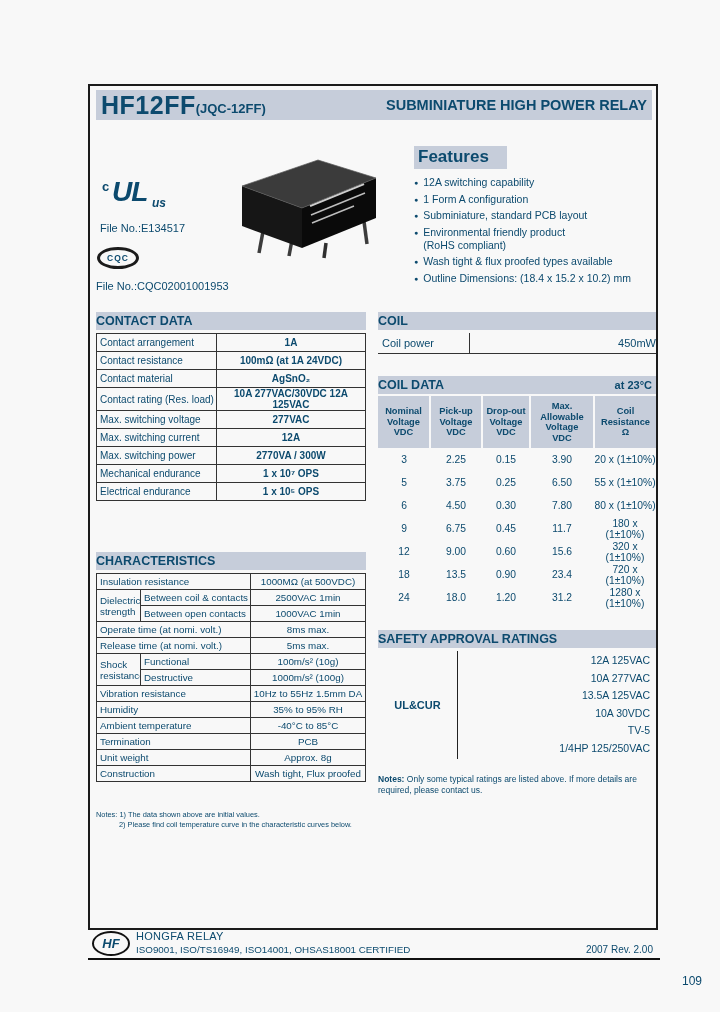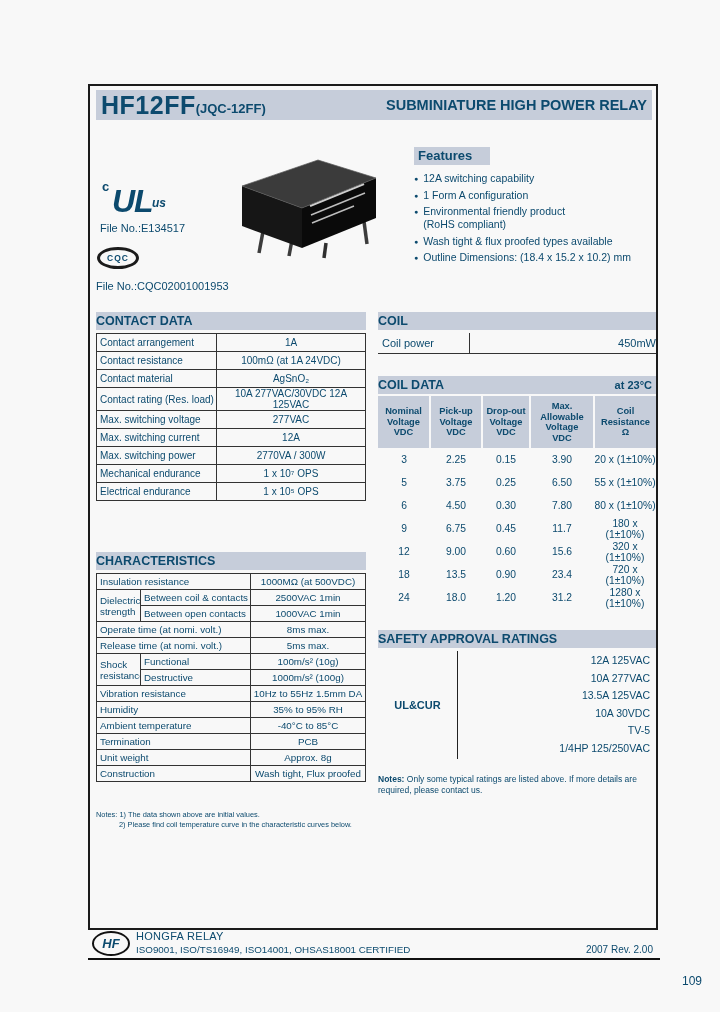--- a/index.html
+++ b/index.html
@@ -15,53 +15,53 @@
   
   .header-bar { left:96px; top:90px; width:556px; height:30px; background:#c6cdda;
     display:flex; align-items:center; padding:0 5px; }
   .model { font-size:25px; font-weight:bold; letter-spacing:.5px; }
   .model-suffix { font-size:13px; font-weight:bold; margin-top:7px; }
   .doc-title { margin-left:auto; font-size:14.5px; font-weight:bold; }
 
   
   .ul-logo { left:102px; top:176px; width:70px; height:42px; }
   .ul-c { position:absolute; left:0; top:3px; font-size:13px; font-weight:bold; }
-  .ul-ul { position:absolute; left:10px; top:7px; font-size:32px; font-weight:bold; font-style:italic; letter-spacing:-1px; }
+  .ul-ul { position:absolute; left:10px; top:0; font-size:28px; font-weight:bold; font-style:italic; letter-spacing:-1px; }
   .ul-us { position:absolute; left:50px; top:20px; font-size:12px; font-weight:bold; font-style:italic; }
   .file-ul { left:100px; top:222px; font-size:11px; }
   .cqc-logo { left:97px; top:247px; width:42px; height:22px; border:3px solid #1b1b1b; border-radius:50%;
     display:flex; align-items:center; justify-content:center; font-size:8.5px; font-weight:bold; letter-spacing:1px; }
   .file-cqc { left:96px; top:280px; font-size:11px; }
 
   
   .relay { left:226px; top:148px; }
 
   
   .features { left:414px; top:146px; width:242px; }
-  .features-title { display:inline-block; background:#c6cdda; font-weight:bold; font-size:13px; padding:1px 18px 2px 4px; }
+  .features-title { display:inline-block; background:#c6cdda; font-weight:bold; font-size:17px; padding:1px 18px 2px 4px; }
   .features ul { list-style:none; margin-top:7px; }
   .features li { display:flex; align-items:flex-start; font-size:10.5px; line-height:13px; margin-bottom:3.5px; }
   .bullet { font-size:7px; line-height:13px; margin-right:5px; }
   .pre { white-space:pre-line; }
 
   
   .section-header { background:#c6cdda; font-weight:bold; font-size:12.5px; height:18px; line-height:19px; }
   .hdr-contact { left:96px; top:312px; width:270px; }
   .hdr-char    { left:96px; top:552px; width:270px; }
   .hdr-coil    { left:378px; top:312px; width:278px; }
   .hdr-coildata{ left:378px; top:376px; width:278px; display:flex; justify-content:space-between; padding-right:4px; }
   .hdr-coildata .cond { font-size:11px; font-weight:bold; }
   .hdr-safety  { left:378px; top:630px; width:278px; }
 
   
   table { border-collapse:collapse; table-layout:fixed; }
   .contact-table { left:96px; top:333px; width:270px; }
   .contact-table td { border:1px solid #333; font-size:10px; height:18px; padding:0 3px; overflow:hidden; }
   .contact-table td.lbl { white-space:nowrap; }
-  .contact-table td.val { text-align:center; }
+  .contact-table td.val { text-align:center;font-weight:bold; }
 
   
   .char-table { left:96px; top:573px; width:270px; }
   .char-table td { border:1px solid #333; font-size:9.8px; height:16px; padding:0 2px; overflow:hidden; }
   .char-table td.lbl { padding-left:3px; }
   .char-table td.val { text-align:center; }
   .char-notes { left:96px; top:810px; width:280px; font-size:7.4px; line-height:10px; }
   .char-notes .n2 { margin-left:23px; }
 
   
@@ -135,20 +135,24 @@
   <div class="abs features">
     <div class="features-title">Features</div>
     <ul>
       <li>
           <span class="bullet">●</span>
           <span class="pre">12A switching capability</span>
         </li>
       <li>
           <span class="bullet">●</span>
           <span class="pre">1 Form A configuration</span>
+        </li>
+      <li>
+          <span class="bullet">●</span>
+          <span class="pre">Subminiature, standard PCB layout</span>
         </li>
       <li>
           <span class="bullet">●</span>
           <span class="pre">Environmental friendly product
 (RoHS compliant)</span>
         </li>
       <li>
           <span class="bullet">●</span>
           <span class="pre">Wash tight &amp; flux proofed types available</span>
         </li>

